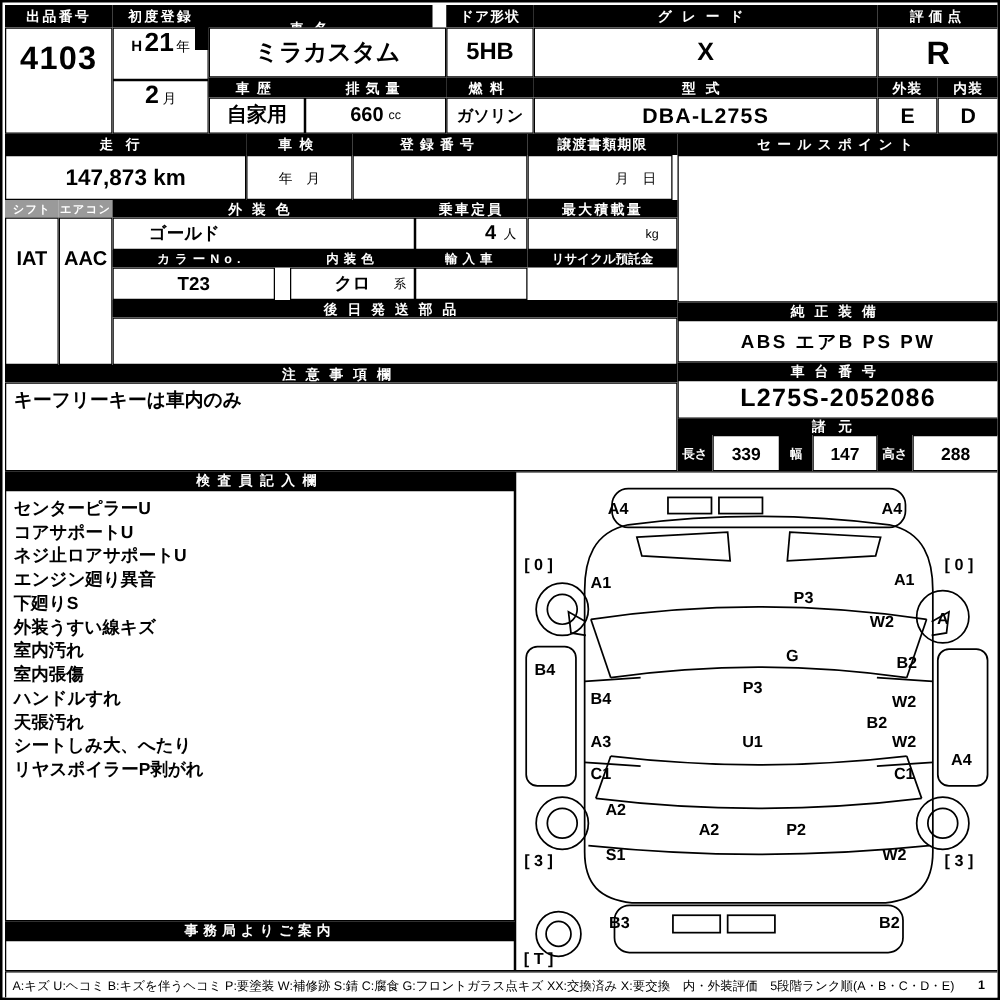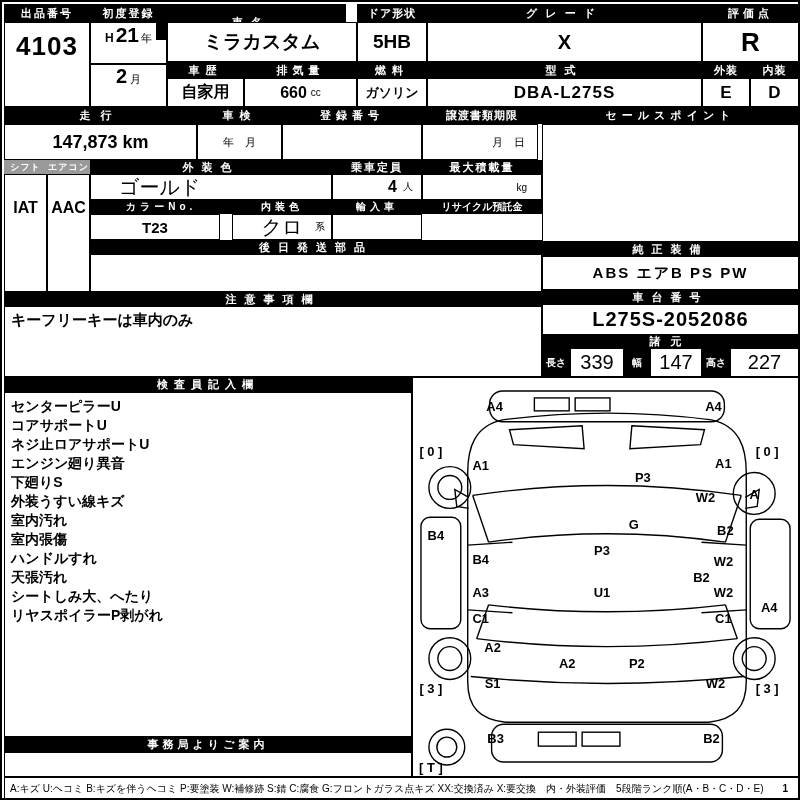--- a/index.html
+++ b/index.html
@@ -3,21 +3,21 @@
 <meta charset="utf-8">
 <style>
   html,body{margin:0;padding:0;background:#fff;}
   body{font-family:"Liberation Sans","DejaVu Sans",sans-serif;color:#000;}
   #sheet{position:relative;width:800px;height:800px;background:#fff;border:2px solid #000;box-sizing:border-box;overflow:hidden;}
   .hdr{position:absolute;background:#000;color:#fff;display:flex;align-items:center;justify-content:center;font-weight:bold;font-size:11px;letter-spacing:3px;box-sizing:border-box;white-space:nowrap;overflow:hidden;}
   .hdr.g{background:#9a9a9a;font-size:9px;letter-spacing:1px;}
   .ls0{letter-spacing:0;}.ls1{letter-spacing:1px;}.ls2{letter-spacing:2px;text-align:center;}.ls4{letter-spacing:4px;}
   .ls5{letter-spacing:5px;text-align:center;}.ls6{letter-spacing:6px;}.ls8{letter-spacing:8px;}.ls10{letter-spacing:10px;}
   .cell{position:absolute;border:1px solid #000;background:#fff;display:flex;align-items:center;justify-content:center;box-sizing:border-box;white-space:nowrap;overflow:hidden;}
-  .b13{font-weight:bold;font-size:13px;}.b14{font-weight:normal;font-size:20px;}
+  .b13{font-weight:bold;font-size:13px;}.b14{font-weight:bold;font-size:14px;}
   .b15{font-weight:bold;font-size:15px;}.b16{font-weight:bold;font-size:16px;}
   .b17{font-weight:bold;font-size:17px;}.b18{font-weight:bold;font-size:18px;}
   .b19{font-weight:bold;font-size:19px;}.b20{font-weight:bold;font-size:20px;}
   .b24{font-weight:bold;font-size:21px;}.b26{font-weight:bold;font-size:26px;}
   .s10{font-size:10px;}.s11{font-size:11px;}.s12{font-size:12px;}
   .vtop{align-items:flex-start;}.hleft{justify-content:flex-start;}.hright{justify-content:flex-end;}
   .base{align-items:baseline;}
   .notes-box{display:block;text-align:left;padding:4px 6px;}
   .note-line{font-weight:bold;font-size:14px;line-height:19px;}
   .dlabel{font-family:"Liberation Sans","DejaVu Sans",sans-serif;font-weight:bold;font-size:13px;text-anchor:middle;dominant-baseline:central;fill:#000;}
@@ -181,21 +181,21 @@
   <div class="hdr ls0" style="left:540px;top:346px;width:28px;height:29px;font-size:10px">長さ</div>
   <div class="cell" style="left:568px;top:346px;width:54px;height:29px">
     <span class="b14">339</span>
   </div>
   <div class="hdr ls0" style="left:622px;top:346px;width:26px;height:29px;font-size:10px">幅</div>
   <div class="cell" style="left:648px;top:346px;width:52px;height:29px">
     <span class="b14">147</span>
   </div>
   <div class="hdr ls0" style="left:700px;top:346px;width:28px;height:29px;font-size:10px">高さ</div>
   <div class="cell" style="left:728px;top:346px;width:69px;height:29px">
-    <span class="b14">227</span>
+    <span class="b14">288</span>
   </div>
 
   <div class="hdr ls8" style="left:2px;top:290px;width:538px;height:14px">注意事項欄</div>
   <div class="cell notes-box" style="left:2px;top:304px;width:538px;height:71px">
     <span class="b15">キーフリーキーは車内のみ</span>
   </div>
 
   <div class="hdr ls6" style="left:2px;top:375px;width:408px;height:15px">検査員記入欄</div>
   <div class="cell notes-box" style="left:2px;top:390px;width:408px;height:345px">
       <div class="note-line">センターピラーU</div>

